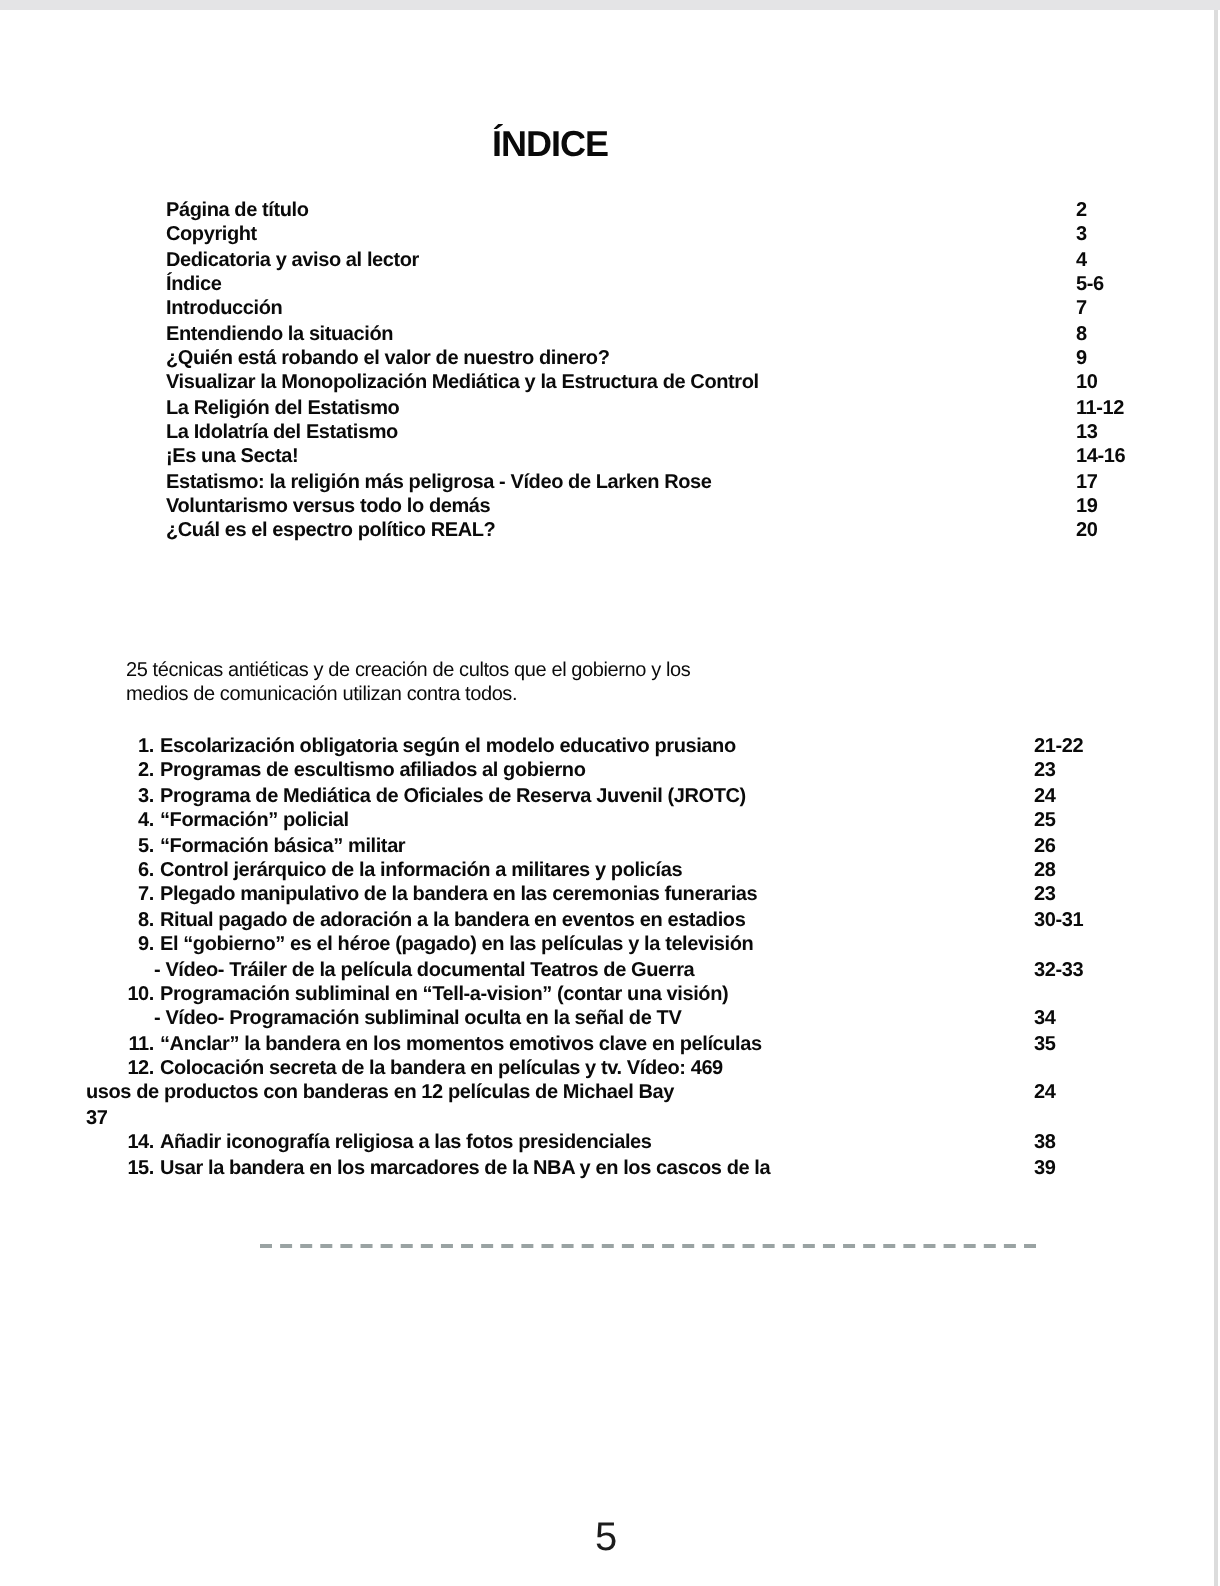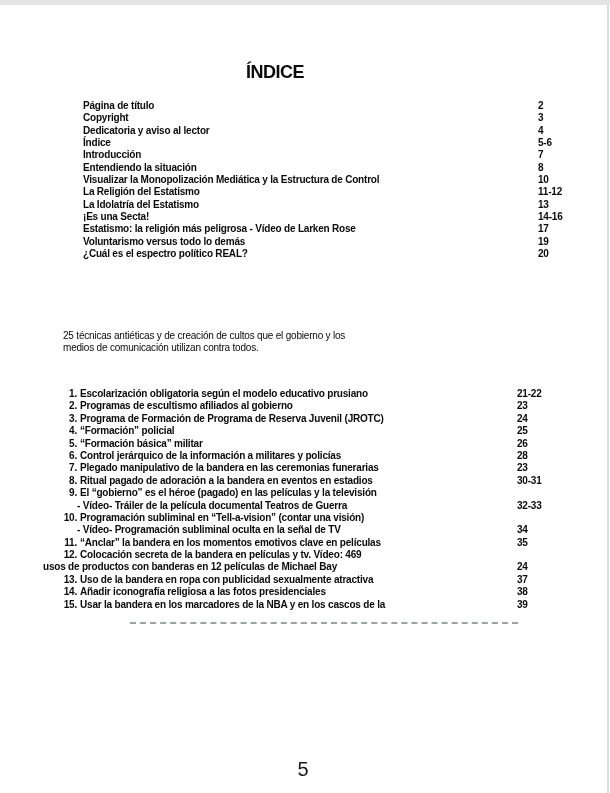--- a/index.html
+++ b/index.html
@@ -62,21 +62,20 @@
     width: 480px;
     font-size: 10px;
     font-weight: normal;
     letter-spacing: -0.2px;
     line-height: 12.35px;
   }
   .toc-sec2 {
     position: absolute;
     left: 43px; top: 368px;
     width: 540px;
-    margin-top: 20px;
   }
   .toc-sec2 .toc-row { height: 12.4px; line-height: 12.4px; }
   .toc-sec2 .toc-label {
     flex: none;
     width: 474px;
     box-sizing: border-box;
     padding-left: 0;
   }
   .toc-sec2 .ind1 .toc-label { padding-left: 16px; }
   .toc-sec2 .ind2 .toc-label { padding-left: 34px; }
@@ -130,20 +129,24 @@
       </div>
       <div class="toc-row">
         <span class="toc-label">Introducción</span>
         <span class="toc-pages">7</span>
       </div>
       <div class="toc-row">
         <span class="toc-label">Entendiendo la situación</span>
         <span class="toc-pages">8</span>
       </div>
       <div class="toc-row">
+        <span class="toc-label">¿Quién está robando el valor de nuestro dinero?</span>
+        <span class="toc-pages">9</span>
+      </div>
+      <div class="toc-row">
         <span class="toc-label">Visualizar la Monopolización Mediática y la Estructura de Control</span>
         <span class="toc-pages">10</span>
       </div>
       <div class="toc-row">
         <span class="toc-label">La Religión del Estatismo</span>
         <span class="toc-pages">11-12</span>
       </div>
       <div class="toc-row">
         <span class="toc-label">La Idolatría del Estatismo</span>
         <span class="toc-pages">13</span>
@@ -174,21 +177,21 @@
   <div class="toc-sec2" id="toc-sec2">
       <div class="toc-row ind1">
         <span class="toc-label"><span class="item-num">1.</span><span class="">Escolarización obligatoria según el modelo educativo prusiano</span></span>
         <span class="toc-pages">21-22</span>
       </div>
       <div class="toc-row ind1">
         <span class="toc-label"><span class="item-num">2.</span><span class="">Programas de escultismo afiliados al gobierno</span></span>
         <span class="toc-pages">23</span>
       </div>
       <div class="toc-row ind1">
-        <span class="toc-label"><span class="item-num">3.</span><span class="">Programa de Formación de Programa de Reserva Juvenil (JROTC)</span></span>
+        <span class="toc-label"><span class="item-num">3.</span><span class="">Programa de Mediática de Oficiales de Reserva Juvenil (JROTC)</span></span>
         <span class="toc-pages">24</span>
       </div>
       <div class="toc-row ind1">
         <span class="toc-label"><span class="item-num">4.</span><span class="">“Formación” policial</span></span>
         <span class="toc-pages">25</span>
       </div>
       <div class="toc-row ind1">
         <span class="toc-label"><span class="item-num">5.</span><span class="">“Formación básica” militar</span></span>
         <span class="toc-pages">26</span>
       </div>
@@ -226,21 +229,20 @@
       </div>
       <div class="toc-row ind1">
         <span class="toc-label"><span class="item-num">12.</span><span class="">Colocación secreta de la bandera en películas y tv. Vídeo: 469</span></span>
         <span class="toc-pages"></span>
       </div>
       <div class="toc-row ind0">
         <span class="toc-label">usos de productos con banderas en 12 películas de Michael Bay</span>
         <span class="toc-pages">24</span>
       </div>
       <div class="toc-row ind1">
-        <span class="toc-label"><span class="item-num">13.</span><span class="">Uso de la bandera en ropa con publicidad sexualmente atractiva</span></span>
         <span class="toc-pages">37</span>
       </div>
       <div class="toc-row ind1">
         <span class="toc-label"><span class="item-num">14.</span><span class="">Añadir iconografía religiosa a las fotos presidenciales</span></span>
         <span class="toc-pages">38</span>
       </div>
       <div class="toc-row ind1">
         <span class="toc-label"><span class="item-num">15.</span><span class="">Usar la bandera en los marcadores de la NBA y en los cascos de la</span></span>
         <span class="toc-pages">39</span>
       </div>

